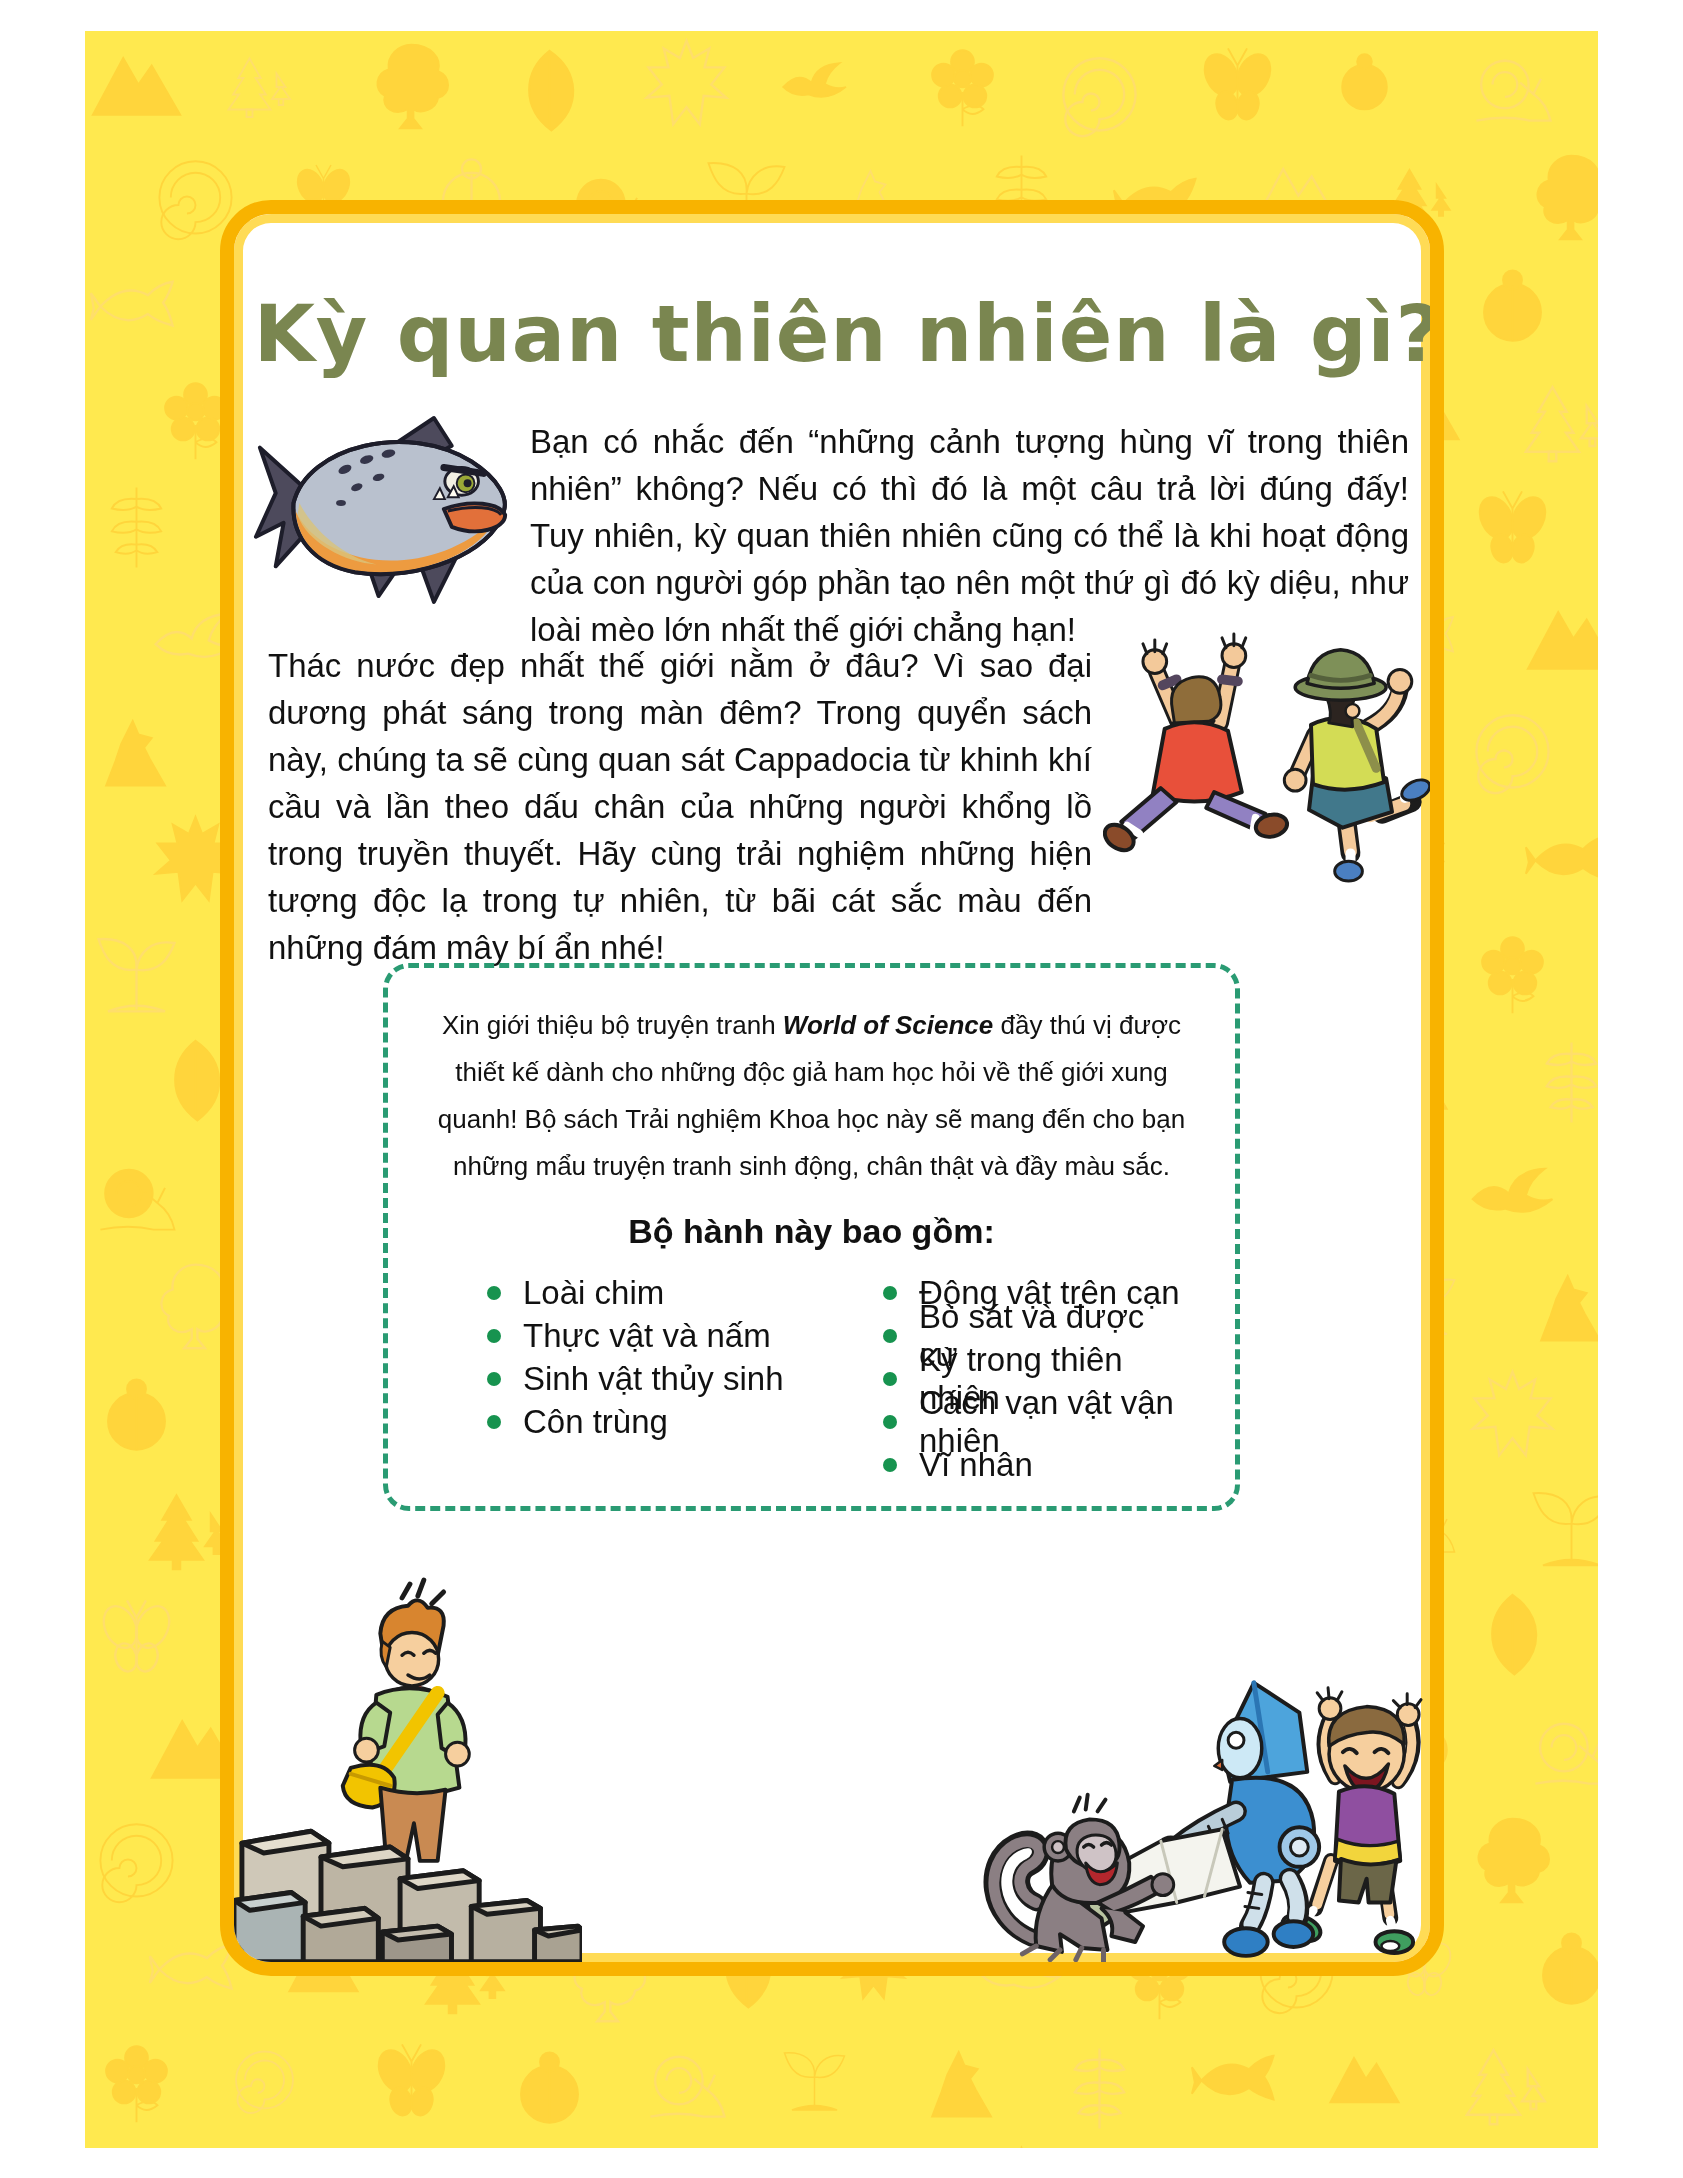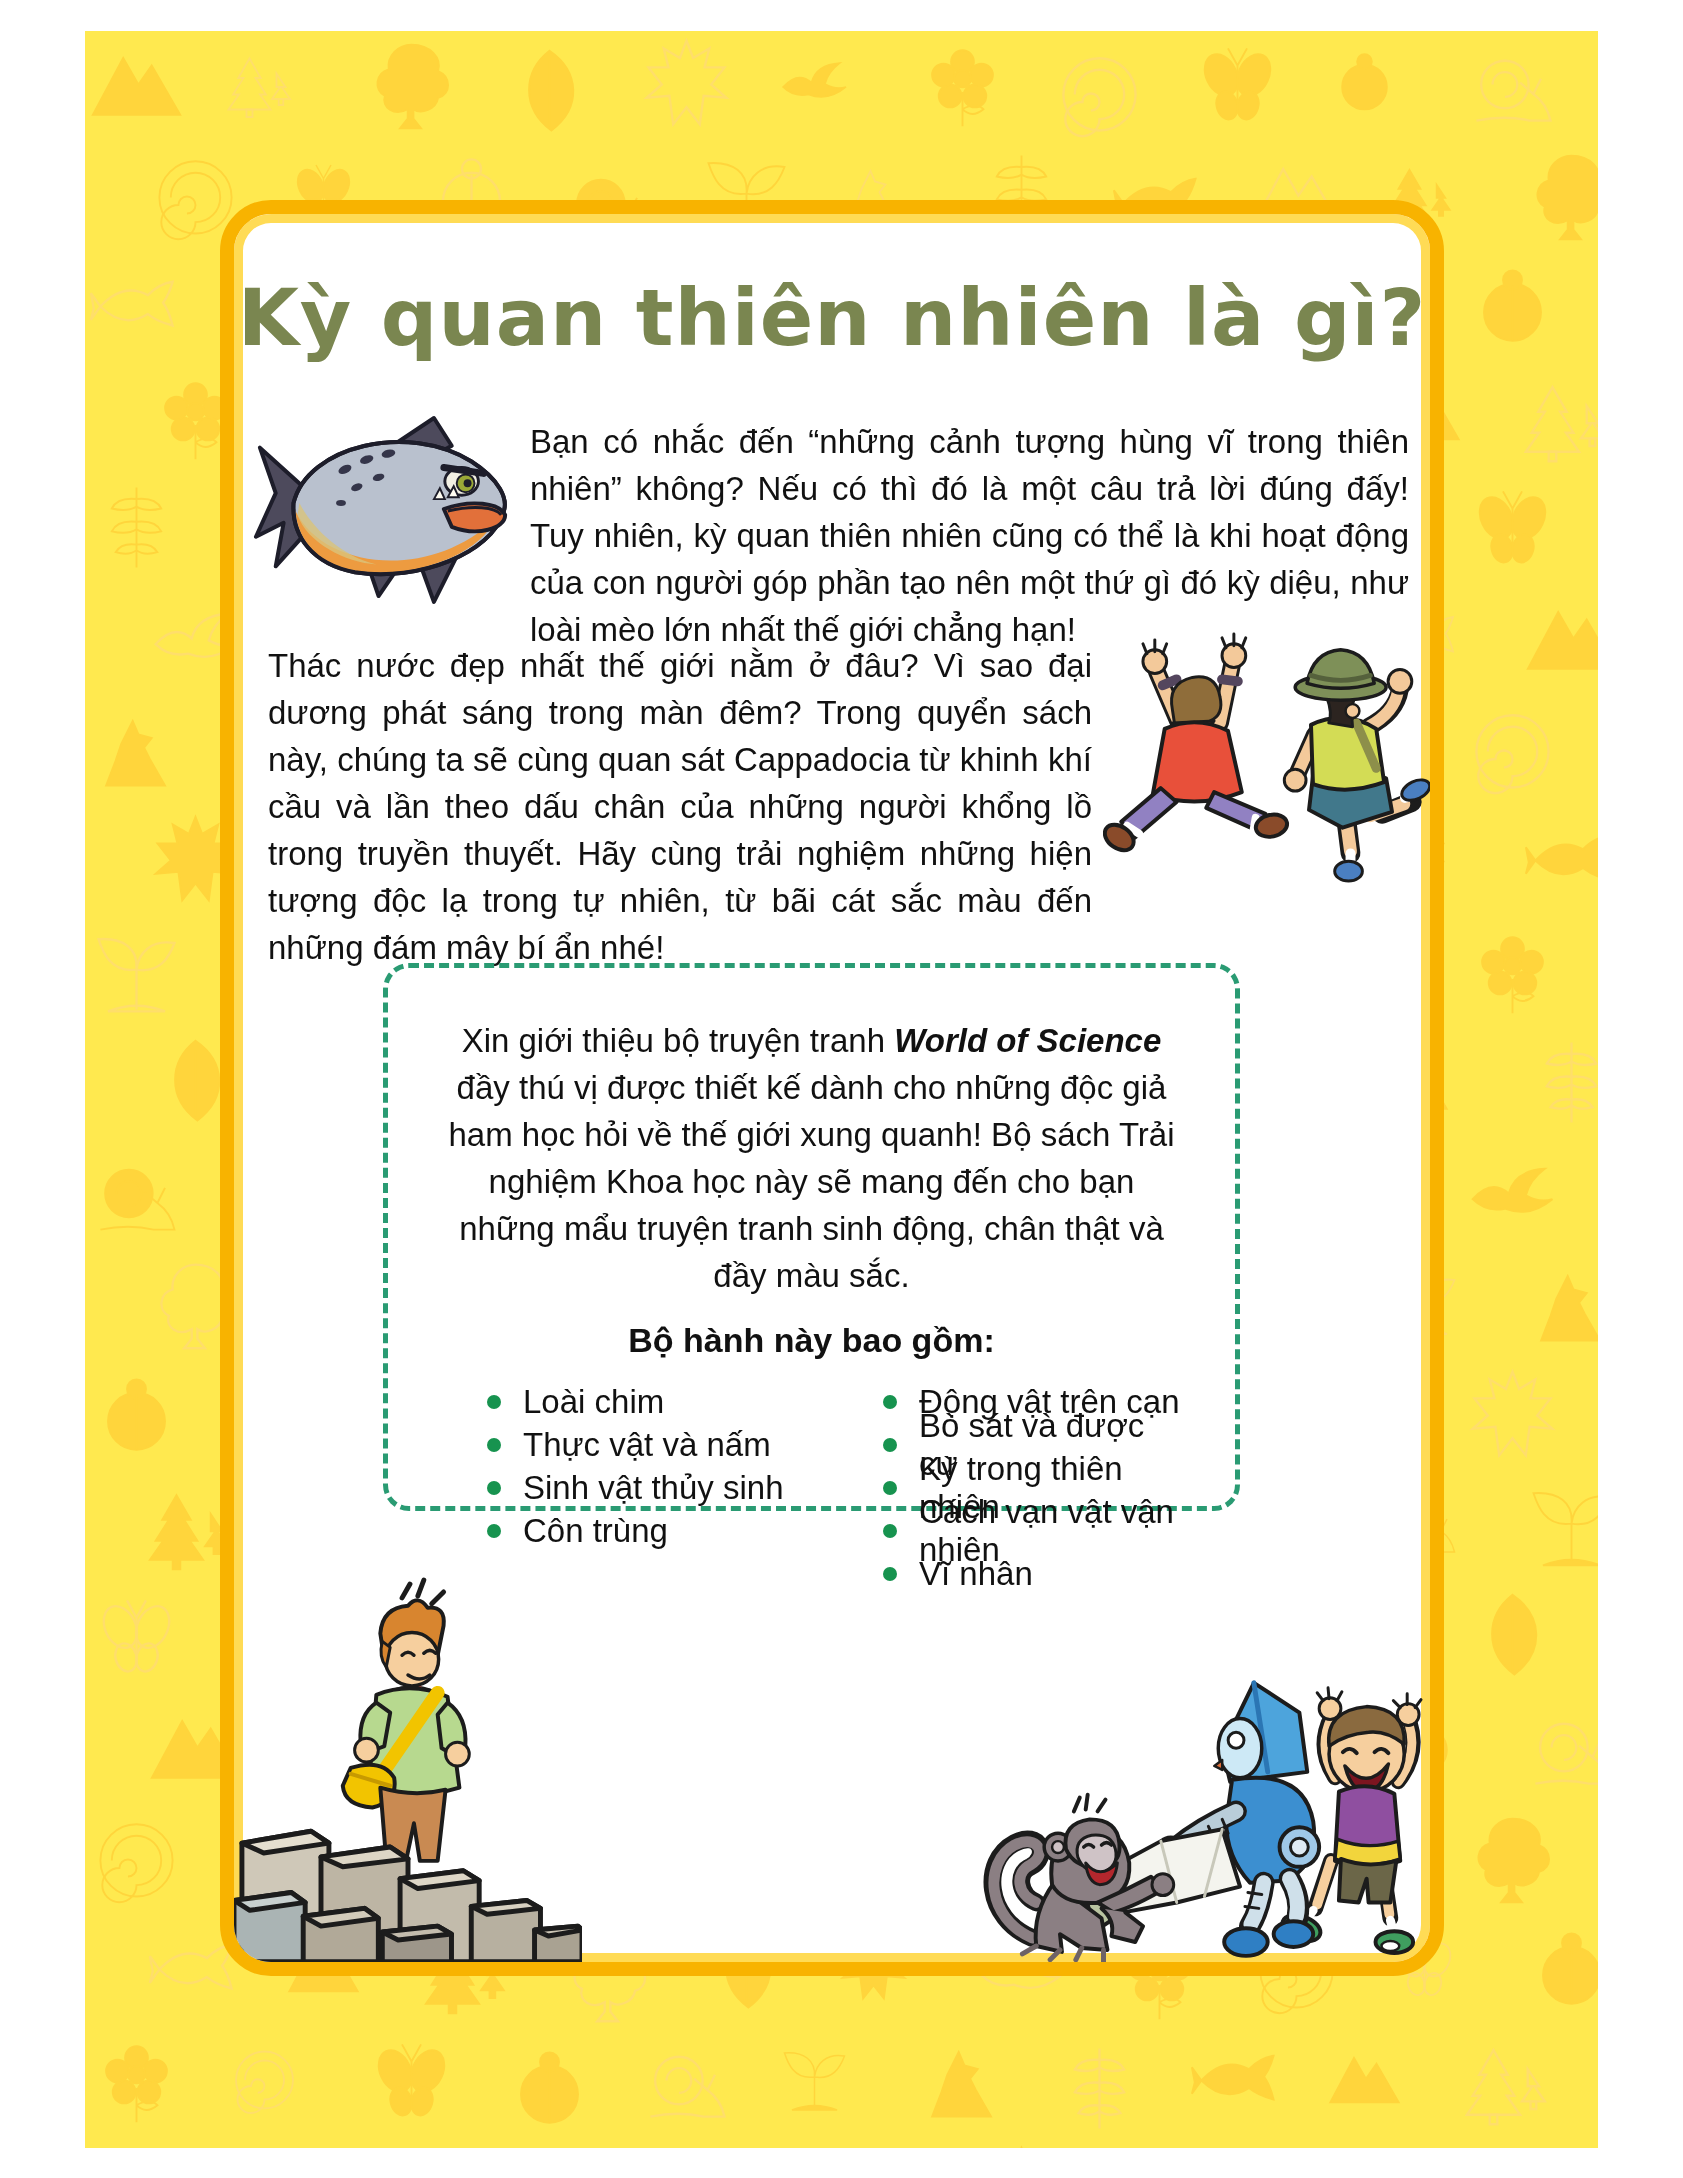--- a/index.html
+++ b/index.html
@@ -9,34 +9,34 @@
   }
   html,body{margin:0;padding:0;}
   body{width:1683px;height:2178px;position:relative;background:#ffffff;
        font-family:"Liberation Sans",sans-serif;color:var(--body-text);overflow:hidden;}
   .bg{position:absolute;left:85px;top:31px;width:1513px;height:2117px;
       background:var(--page-yellow);overflow:hidden;}
   .tile{position:absolute;}
   .card{position:absolute;left:220px;top:200px;width:1224px;height:1776px;box-sizing:border-box;
         background:#ffffff;border:14px solid var(--card-border-gold);border-radius:51px;
         box-shadow:inset 0 0 0 9px var(--card-inner-edge);overflow:hidden;}
-  .title{position:absolute;left:0;top:61px;width:100%;text-align:center;margin:0;
+  .title{position:absolute;left:0;top:61px;width:100%;text-align:center;margin:16px;
          font-family:"DejaVu Sans",sans-serif;font-weight:bold;font-size:79px;line-height:1.1;
          color:var(--title-olive);letter-spacing:1px;}
   .para{position:absolute;font-size:33px;line-height:47px;text-align:justify;margin:0;}
   #p1{left:296px;top:204px;width:879px;}
   #p2{left:34px;top:428px;width:824px;}
   .illu{position:absolute;}
   #fish-illu{left:16px;top:194px;width:269px;height:203px;}
   #runners-illu{left:869px;top:414px;width:327px;height:257px;}
   #hiker-illu{left:0px;bottom:0px;width:348px;height:398px;}
   #trio-illu{right:6px;bottom:0px;width:457px;height:309px;}
   .series-box{position:absolute;left:149px;top:749px;width:857px;height:548px;box-sizing:border-box;
               border:5px dashed var(--box-border-teal);border-radius:26px;padding:34px 44px 0;}
-  .series-box .intro{font-size:33px;line-height:47px;text-align:center;margin:15px;}
+  .series-box .intro{font-size:26px;line-height:47px;text-align:center;margin:0;}
   .series-box .intro b{font-style:italic;}
   .series-heading{font-size:34px;font-weight:bold;text-align:center;margin:22px 0 20px;}
   .cols{display:flex;}
   .cols ul{list-style:none;margin:0;padding:0;}
   .cols ul.left{width:396px;padding-left:55px;box-sizing:border-box;}
   .cols ul.right{flex:1;padding-left:55px;box-sizing:border-box;}
   .cols li{display:flex;align-items:center;height:43px;font-size:33px;}
   .dot{width:14px;height:14px;border-radius:50%;background:var(--bullet-green);
        margin-right:22px;flex:0 0 auto;}
   svg{display:block;}

